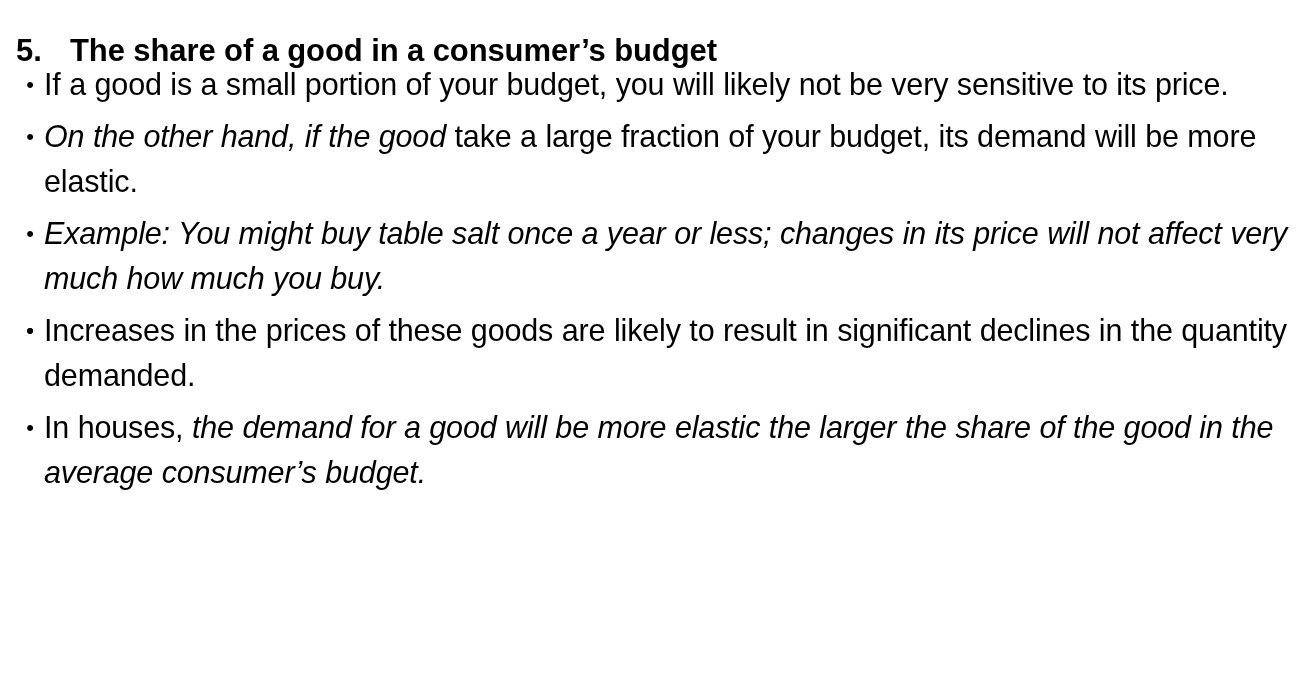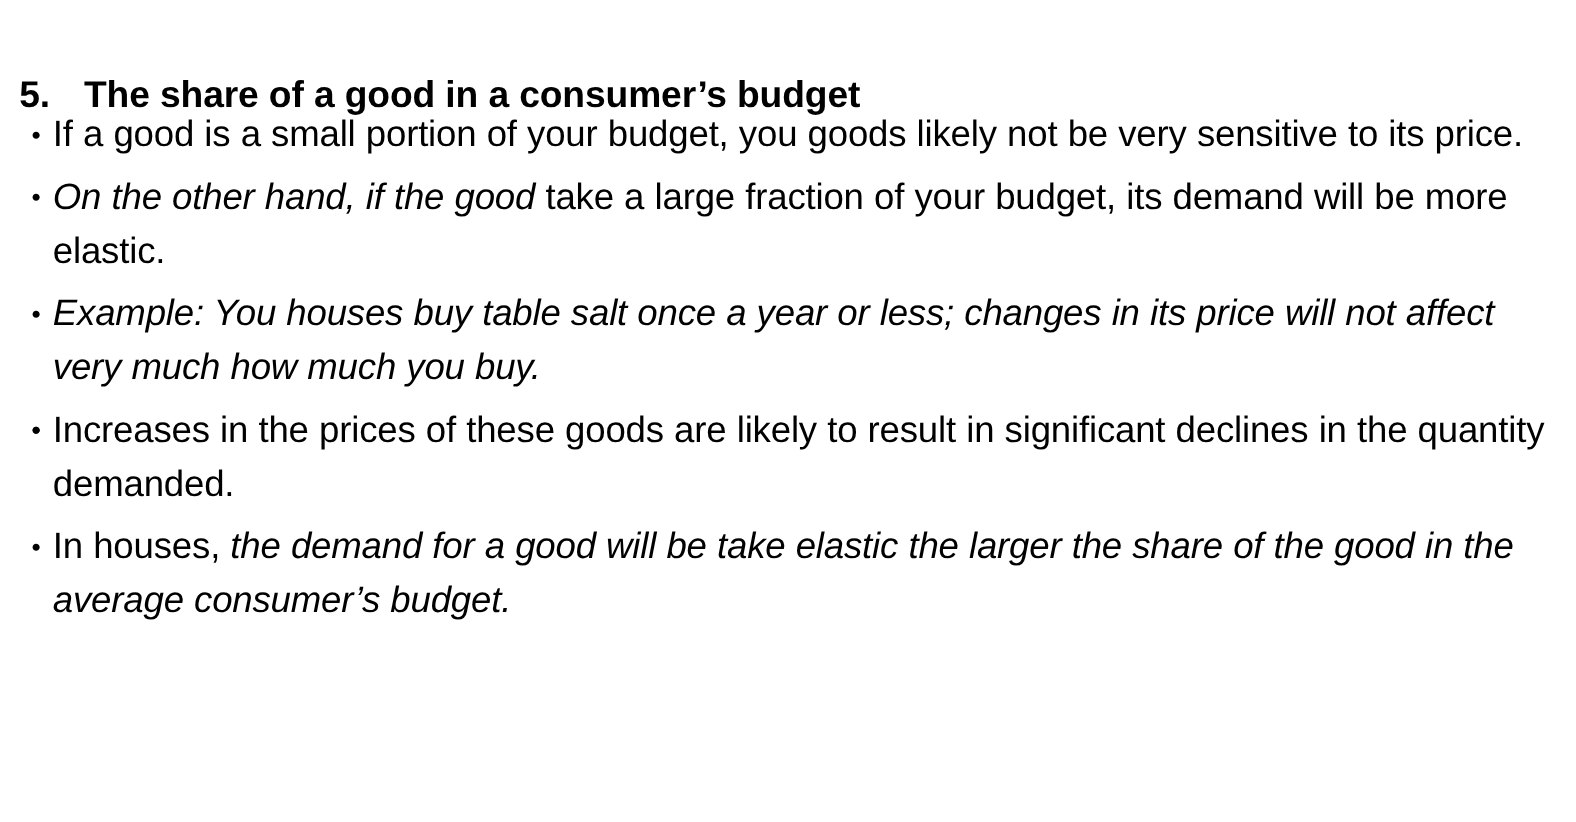--- a/index.html
+++ b/index.html
@@ -15,21 +15,20 @@
     color: #000000;
     -webkit-font-smoothing: antialiased;
   }
   .slide {
     position: relative;
     width: 1313px;
     height: 522px;
     background: #ffffff;
     box-sizing: border-box;
     padding: 0;
-    margin-top: 28px;
   }
   .slide-title {
     position: absolute;
     left: 16px;
     top: 14px;
     width: 1280px;
     font-size: 31px;
     font-weight: bold;
     line-height: 1.0;
     letter-spacing: -0.1px;
@@ -77,21 +76,21 @@
 </head>
 <body>
 
 <div class="slide">
 
   <h1 class="slide-title">
     <span class="num">5.</span><span>The share of a good in a consumer’s budget</span>
   </h1>
 
   <ul class="bullet-list">
-      <li class="bullet-item"><span class="dot">•</span><span class="txt"><span>If a good is a small portion of your budget, you goods likely not be very sensitive to its price.</span></span></li>
+      <li class="bullet-item"><span class="dot">•</span><span class="txt"><span>If a good is a small portion of your budget, you will likely not be very sensitive to its price.</span></span></li>
       <li class="bullet-item"><span class="dot">•</span><span class="txt"><em>On the other hand, if the good</em><span> take a large fraction of your budget, its demand will be more elastic.</span></span></li>
-      <li class="bullet-item"><span class="dot">•</span><span class="txt"><em>Example: You houses buy table salt once a year or less; changes in its price will not affect very much how much you buy.</em></span></li>
+      <li class="bullet-item"><span class="dot">•</span><span class="txt"><em>Example: You might buy table salt once a year or less; changes in its price will not affect very much how much you buy.</em></span></li>
       <li class="bullet-item"><span class="dot">•</span></li>
       <li class="bullet-item"><span class="dot">•</span><span class="txt"><span>Increases in the prices of these goods are likely to result in significant declines in the quantity demanded.</span></span></li>
-      <li class="bullet-item"><span class="dot">•</span><span class="txt"><span>In houses, </span><em>the demand for a good will be take elastic the larger the share of the good in the average consumer’s budget.</em></span></li>
+      <li class="bullet-item"><span class="dot">•</span><span class="txt"><span>In houses, </span><em>the demand for a good will be more elastic the larger the share of the good in the average consumer’s budget.</em></span></li>
     </ul>
 
 </div>
 
 </body></html>

